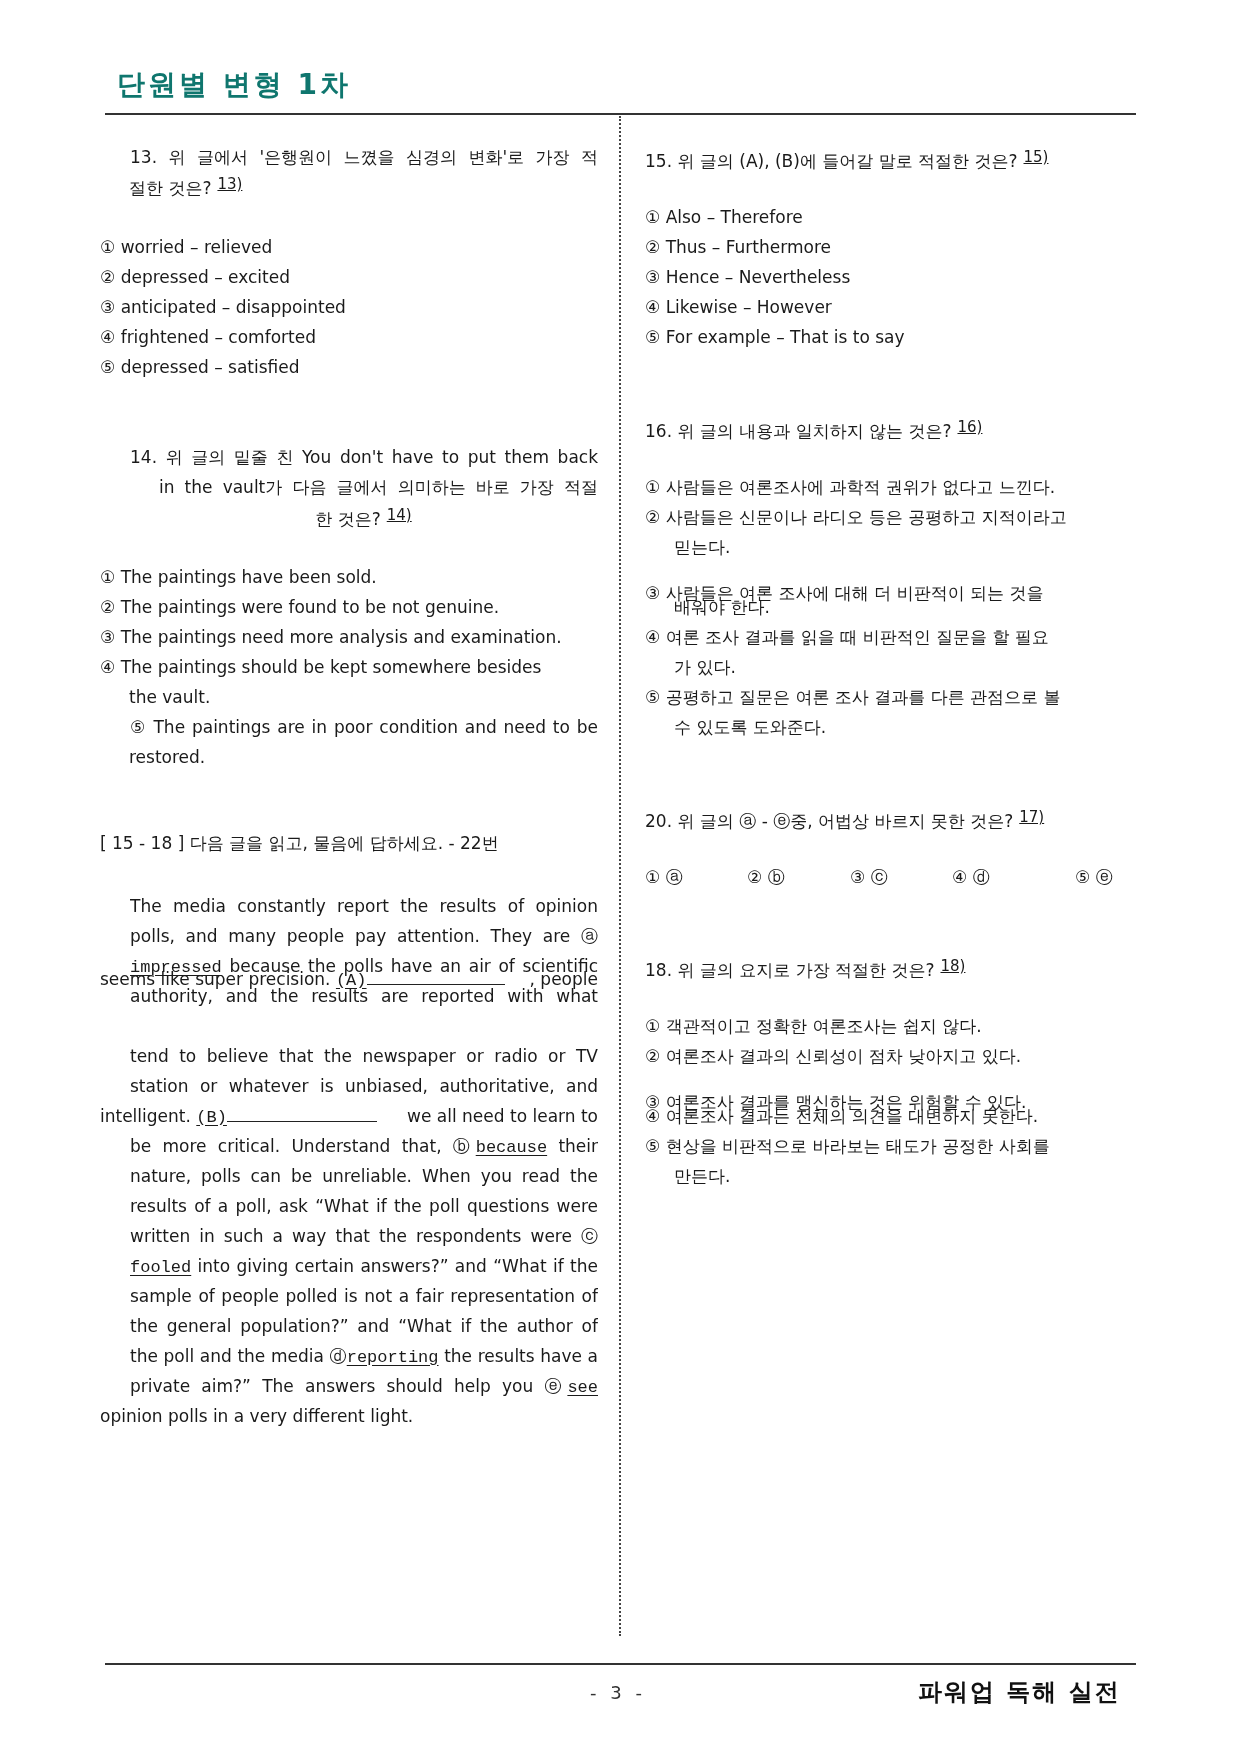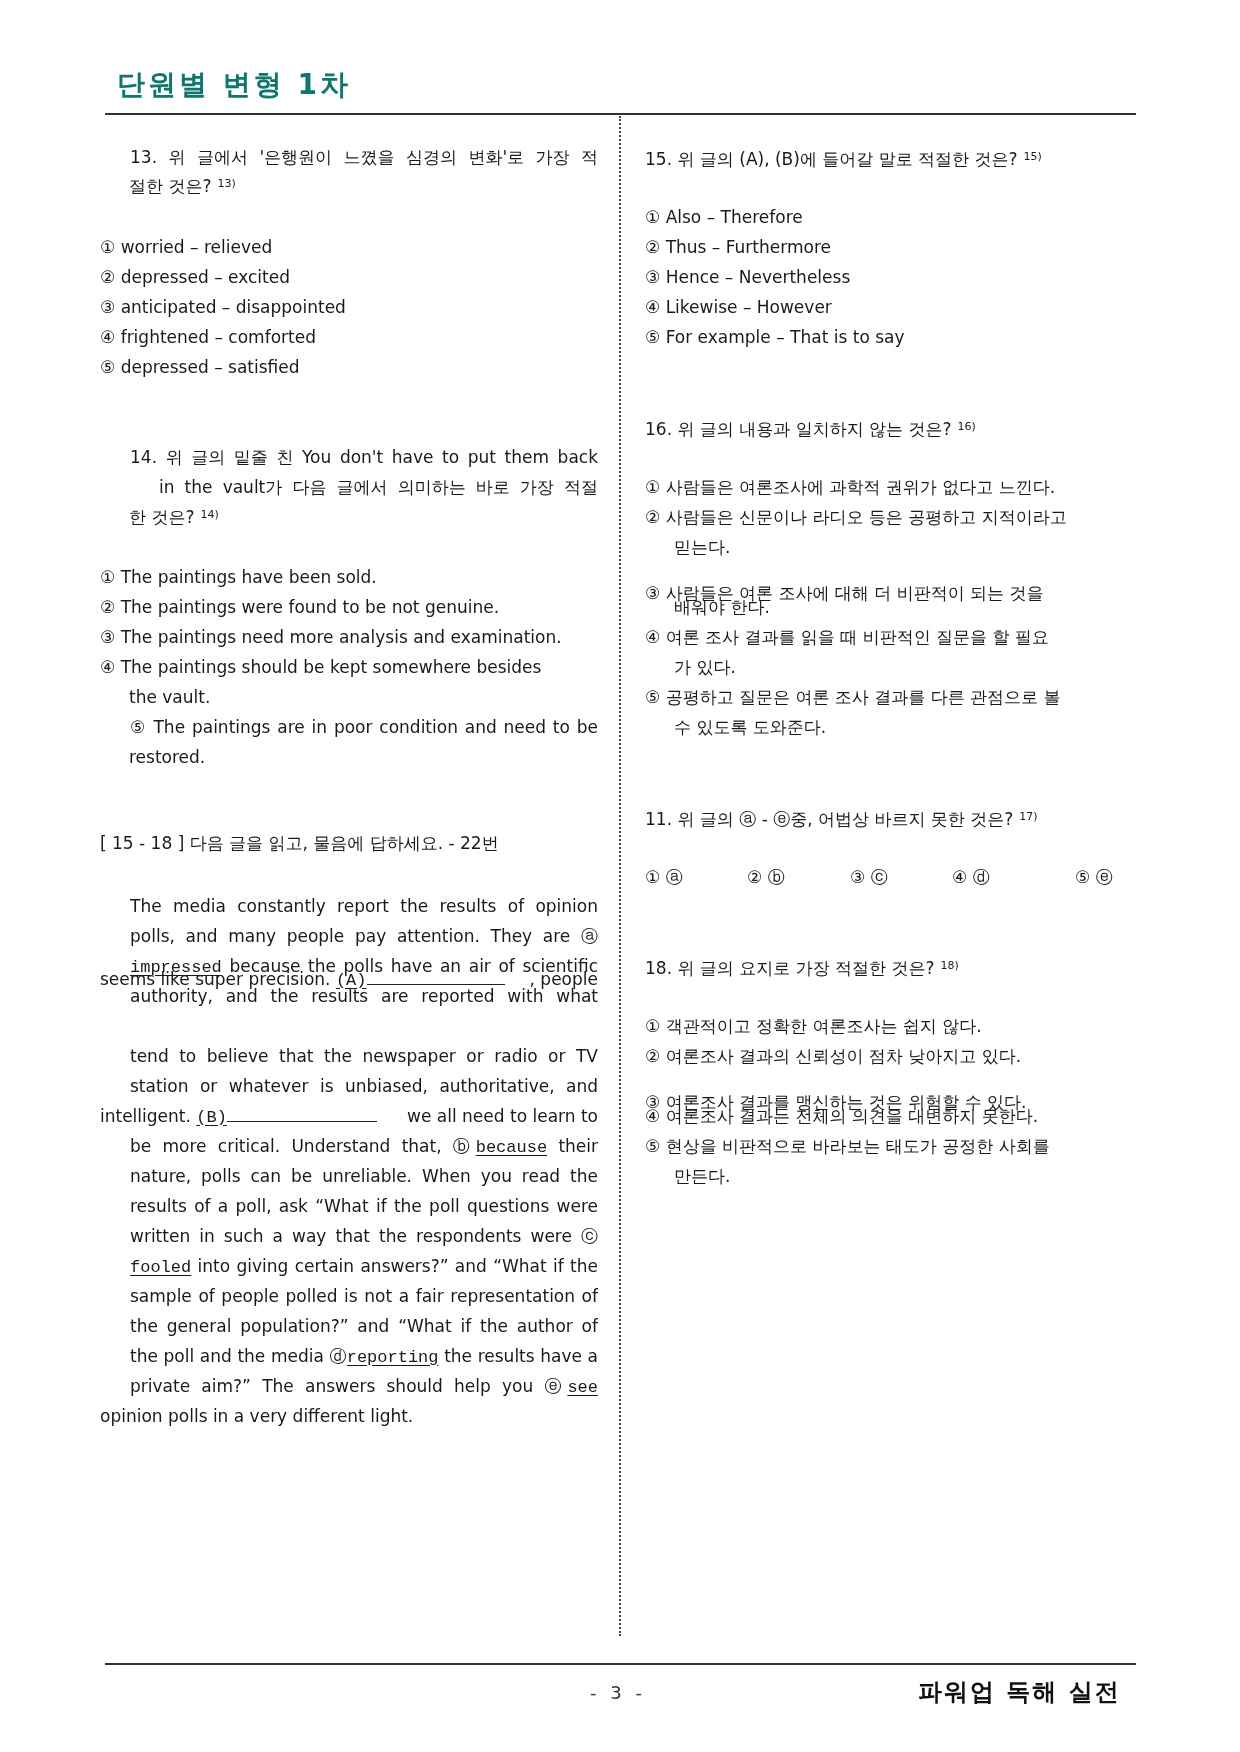--- a/index.html
+++ b/index.html
@@ -12,21 +12,21 @@
   .rule.bottom { top: 1663px; }
   .divider { position: absolute; left: 619px; top: 116px; height: 1520px; width: 0;
              border-left: 2px dotted #444; }
   .col { position: absolute; top: 0; }
   .col.left { left: 100px; width: 498px; }
   .col.right { left: 645px; width: 488px; }
   .line { position: absolute; left: 0; right: 0; font-size: 17px; line-height: 22px; height: 22px;
           white-space: nowrap; }
   .line.just { text-align: justify; text-align-last: justify; white-space: normal; overflow: hidden; margin-left: 30px; }
   .indent { padding-left: 29px; }
-  .sup { font-size: 11px; vertical-align: 5px; margin-left: 6px; }
+  .sup { font-size: 15px; vertical-align: 5px; margin-left: 6px; text-decoration: underline; }
   .u { text-decoration: underline; text-underline-offset: 3px; font-family: Liberation Mono, monospace; }
   .blank { display: inline-block; border-bottom: 1px solid #222; height: 16px; vertical-align: baseline; }
   .circ { font-family: "DejaVu Sans", sans-serif; }
   .opt-row { position: absolute; left: 0; right: 0; height: 22px; font-size: 17px; line-height: 22px; }
   .opt-row span { position: absolute; white-space: nowrap; }
   .page-num { position: absolute; left: 590px; top: 1682px; font-size: 18px; color: #333; letter-spacing: 4px; }
   .footer-brand { position: absolute; left: 918px; top: 1676px; font-size: 24px; font-weight: bold;
                   letter-spacing: 2px; color: #111; }
 </style>
 </head>
@@ -47,21 +47,21 @@
     <div class="line" style="top:236px;">① worried – relieved</div>
     <div class="line" style="top:266px;">② depressed – excited</div>
     <div class="line" style="top:296px;">③ anticipated – disappointed</div>
     <div class="line" style="top:326px;">④ frightened – comforted</div>
     <div class="line" style="top:356px;">⑤ depressed – satisfied</div>
   </div>
 
   <div>
     <div class="line just" style="top:446px;">14. 위 글의 밑줄 친 You don't have to put them back</div>
     <div class="line just indent" style="top:476px;">in the vault가 다음 글에서 의미하는 바로 가장 적절</div>
-    <div class="line indent" style="top:504px;"><span>한 것은?</span><span class="sup">14)</span></div>
+    <div class="line indent" style="top:504px;text-align:center;"><span>한 것은?</span><span class="sup">14)</span></div>
     <div class="line" style="top:566px;">① The paintings have been sold.</div>
     <div class="line" style="top:596px;">② The paintings were found to be not genuine.</div>
     <div class="line" style="top:626px;">③ The paintings need more analysis and examination.</div>
     <div class="line" style="top:656px;">④ The paintings should be kept somewhere besides</div>
     <div class="line indent" style="top:686px;">the vault.</div>
     <div class="line just" style="top:716px;">⑤ The paintings are in poor condition and need to be</div>
     <div class="line indent" style="top:746px;">restored.</div>
   </div>
 
   <div>
@@ -110,21 +110,21 @@
     <div class="line indent" style="top:536px;">믿는다.</div>
     <div class="line" style="top:582px;">③ 사람들은 여론 조사에 대해 더 비판적이 되는 것을</div>
     <div class="line indent" style="top:596px;">배워야 한다.</div>
     <div class="line" style="top:626px;">④ 여론 조사 결과를 읽을 때 비판적인 질문을 할 필요</div>
     <div class="line indent" style="top:656px;">가 있다.</div>
     <div class="line" style="top:686px;">⑤ 공평하고 질문은 여론 조사 결과를 다른 관점으로 볼</div>
     <div class="line indent" style="top:716px;">수 있도록 도와준다.</div>
   </div>
 
   <div>
-    <div class="line" style="top:806px;"><span>11. 위 글의 ⓐ - ⓔ중, 어법상 바르지 못한 것은?</span><span class="sup">17)</span></div>
+    <div class="line" style="top:806px;"><span>20. 위 글의 ⓐ - ⓔ중, 어법상 바르지 못한 것은?</span><span class="sup">17)</span></div>
     <div class="opt-row" style="top:866px;">
       <span style="left:0;">① ⓐ</span>
       <span style="left:102px;">② ⓑ</span>
       <span style="left:205px;">③ ⓒ</span>
       <span style="left:307px;">④ ⓓ</span>
       <span style="left:430px;">⑤ ⓔ</span>
     </div>
   </div>
 
   <div>

